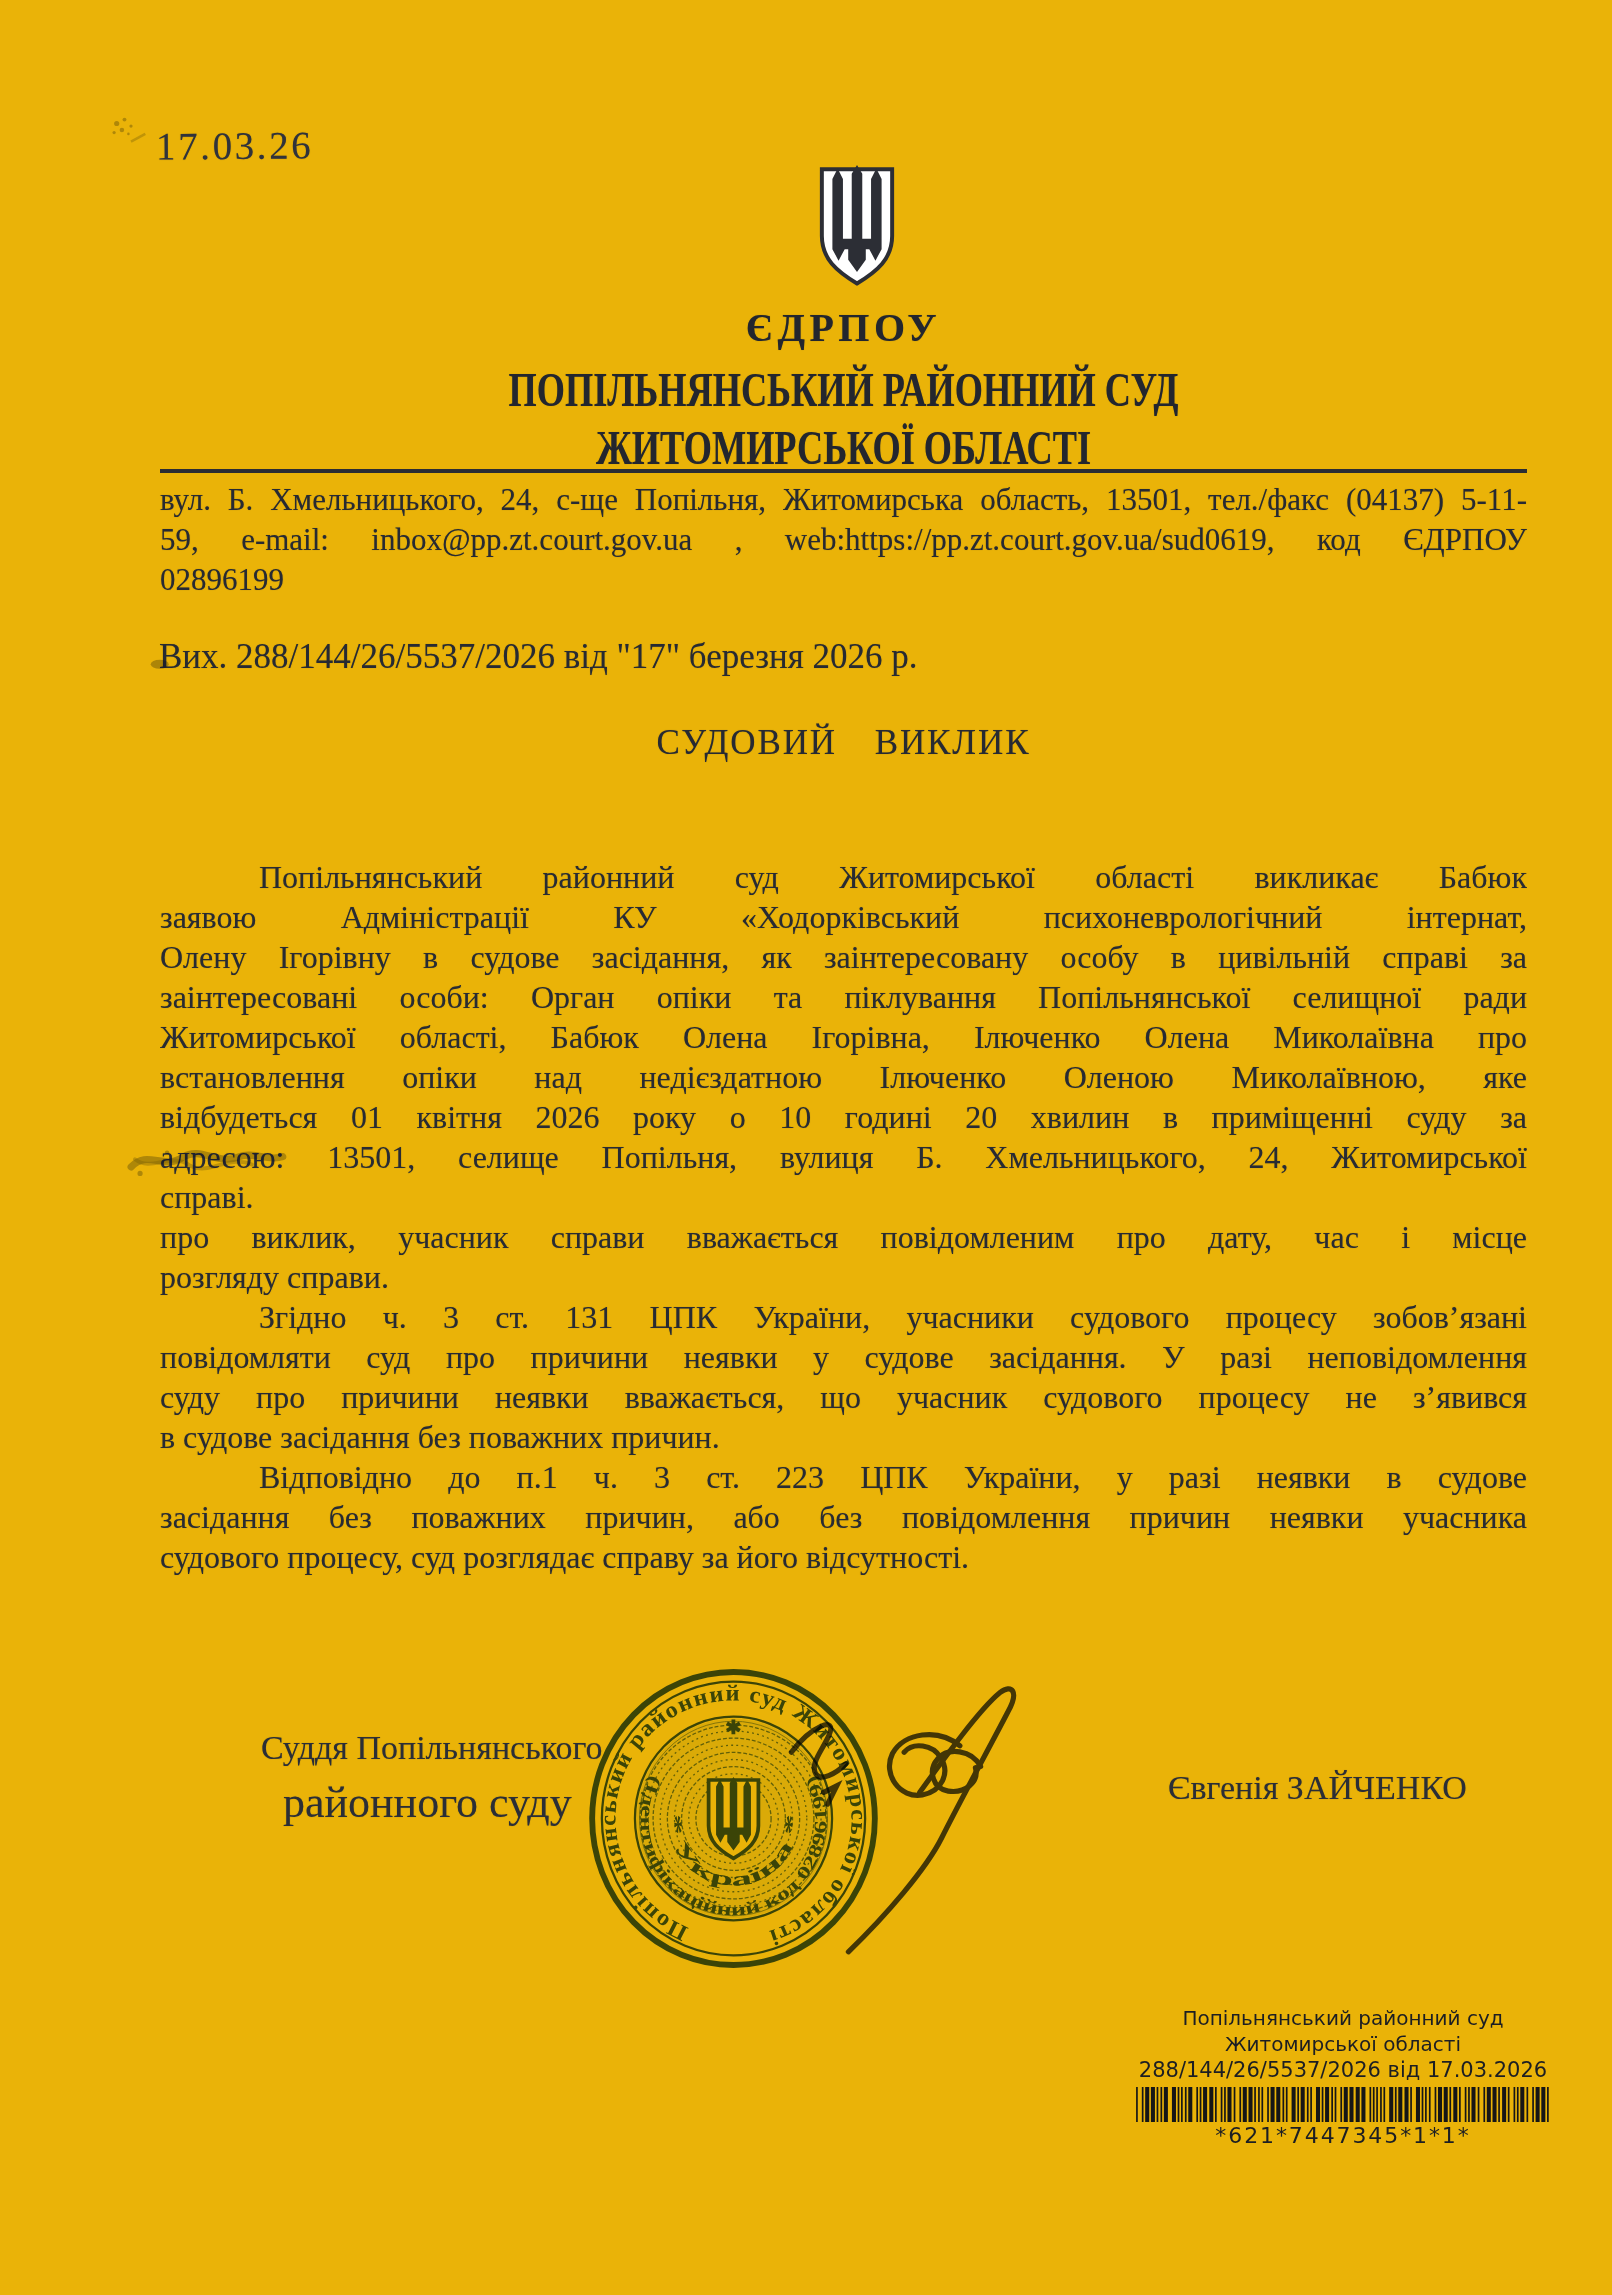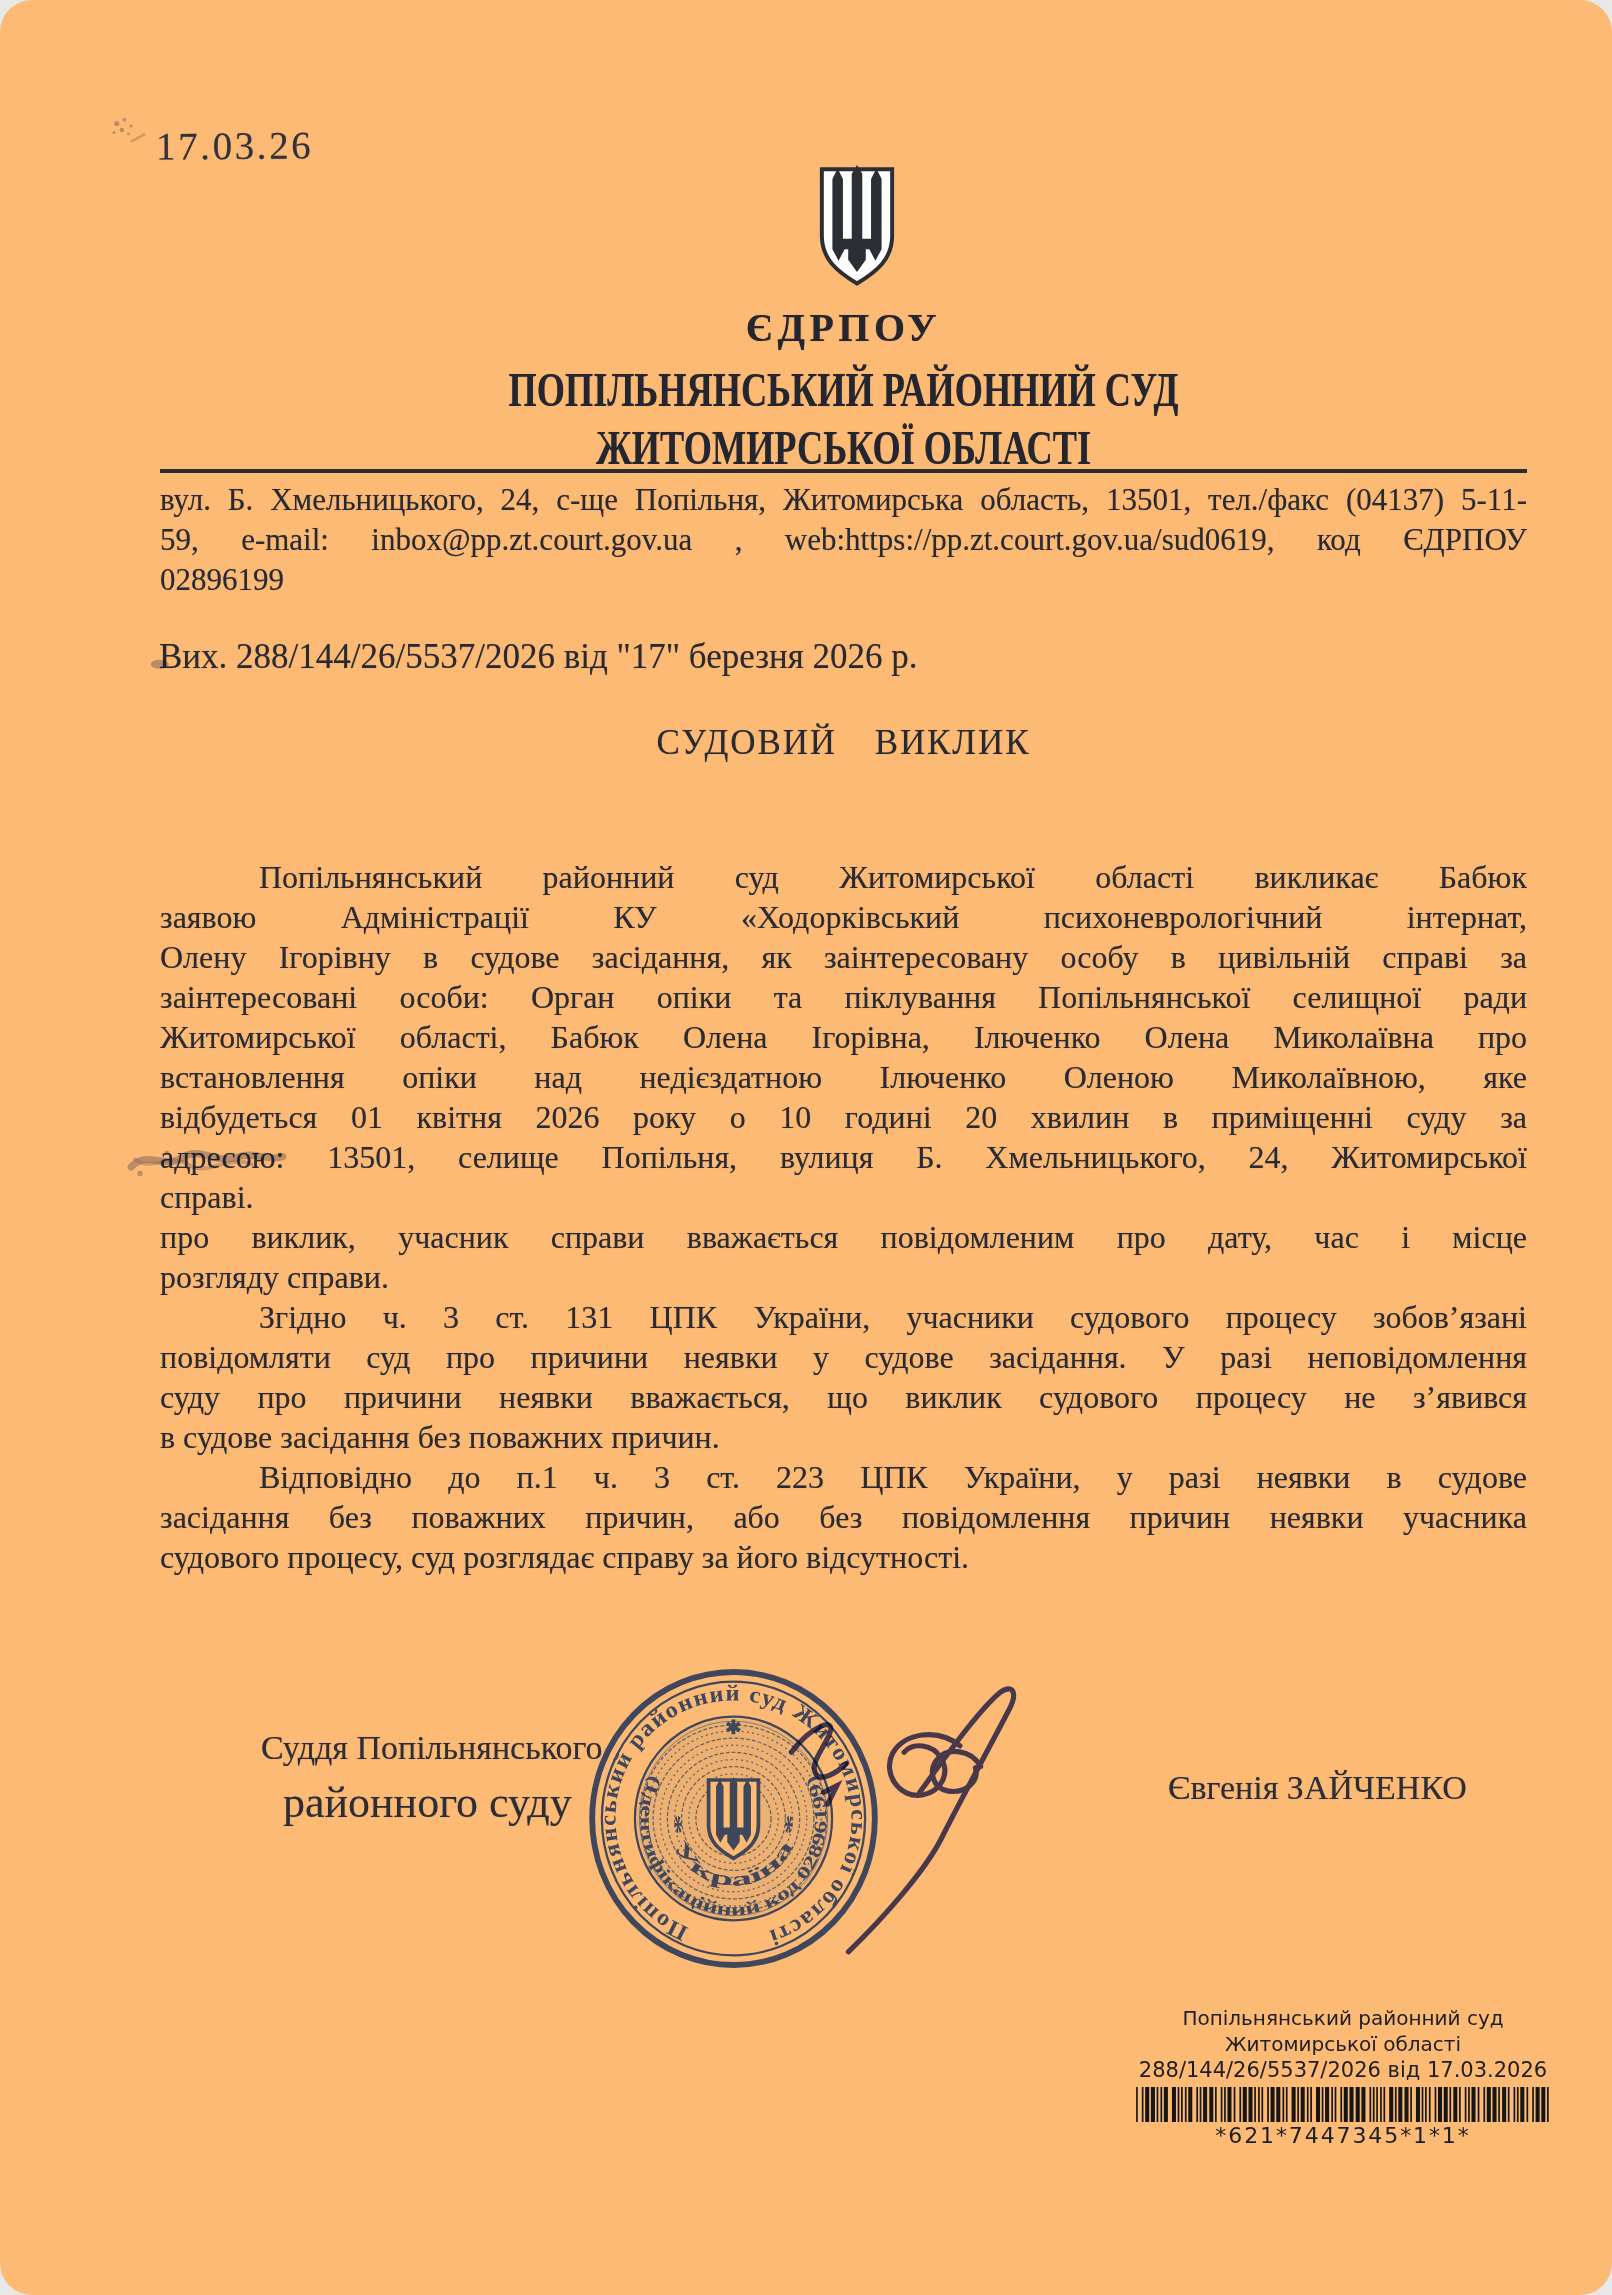--- a/index.html
+++ b/index.html
@@ -1,17 +1,17 @@
 <!DOCTYPE html>
 <html lang="uk" style="font-size:10.4px"><head>
 <meta charset="utf-8">
 <style>
   html,body{margin:0;padding:0;background:#e8e8e8;}
-  .page{position:relative;width:1612px;height:2295px;background:#fdba74;overflow:hidden;
-        font-family:"Liberation Serif","DejaVu Serif",serif;color:#2b2e36;border-radius:32px;}
+  .page{position:relative;width:1612px;height:2295px;background:#eab308;overflow:hidden;
+        font-family:"Liberation Serif","DejaVu Serif",serif;color:#2b2e36;}
   .abs{position:absolute;}
   .scan{text-shadow:0 0 1px rgba(43,46,54,.38);}
   .hw-date{left:156px;top:123px;font-size:39px;letter-spacing:2.6px;color:#30333b;transform:rotate(-.4deg);}
   .emblem{left:811px;top:164px;}
   .hdrline{left:162px;width:1363px;text-align:center;font-weight:bold;color:#23262e;white-space:nowrap;}
   .country{top:304px;font-size:40px;letter-spacing:4.5px;}
   .court1{top:361px;font-size:49px;transform:scaleX(.74);transform-origin:50% 50%;}
   .court2{top:419px;font-size:49px;transform:scaleX(.74);transform-origin:50% 50%;}
   .rule{left:160px;top:469px;width:1367px;height:3.9px;background:#2b2d34;}
   .addr{left:160px;top:480px;width:1367px;font-size:31px;line-height:40px;color:#272a32;}
@@ -91,21 +91,21 @@
     <div class="line">заінтересовані особи: Орган опіки та піклування Попільнянської селищної ради</div>
     <div class="line">Житомирської області, Бабюк Олена Ігорівна, Ілюченко Олена Миколаївна про</div>
     <div class="line">встановлення опіки над недієздатною Ілюченко Оленою Миколаївною, яке</div>
     <div class="line">відбудеться 01 квітня 2026 року о 10 годині 20 хвилин в приміщенні суду за</div>
     <div class="line">адресою: 13501, селище Попільня, вулиця Б. Хмельницького, 24, Житомирської</div>
     <div class="line left">справі.</div>
     <div class="line">про виклик, учасник справи вважається повідомленим про дату, час і місце</div>
     <div class="line left">розгляду справи.</div>
     <div class="line indent">Згідно ч. 3 ст. 131 ЦПК України, учасники судового процесу зобов’язані</div>
     <div class="line">повідомляти суд про причини неявки у судове засідання. У разі неповідомлення</div>
-    <div class="line">суду про причини неявки вважається, що виклик судового процесу не з’явився</div>
+    <div class="line">суду про причини неявки вважається, що учасник судового процесу не з’явився</div>
     <div class="line left">в судове засідання без поважних причин.</div>
     <div class="line indent">Відповідно до п.1 ч. 3 ст. 223 ЦПК України, у разі неявки в судове</div>
     <div class="line">засідання без поважних причин, або без повідомлення причин неявки учасника</div>
     <div class="line left">судового процесу, суд розглядає справу за його відсутності.</div>
   </div>
 
   <svg class="abs squiggle" width="214" height="45" viewBox="0 0 330 70">
     <path d="M8,42 C34,14 58,48 90,26 C116,10 144,40 176,26 C198,17 220,34 244,26" stroke="#7d82c8" stroke-width="11" fill="none" opacity=".5" stroke-linecap="round"></path>
     <path d="M14,30 C40,50 70,18 100,40 C130,56 160,22 196,38" stroke="#898dd0" stroke-width="6" fill="none" opacity=".4" stroke-linecap="round"></path>
     <circle cx="22" cy="52" r="4" fill="#7d82c8" opacity=".5"></circle>

